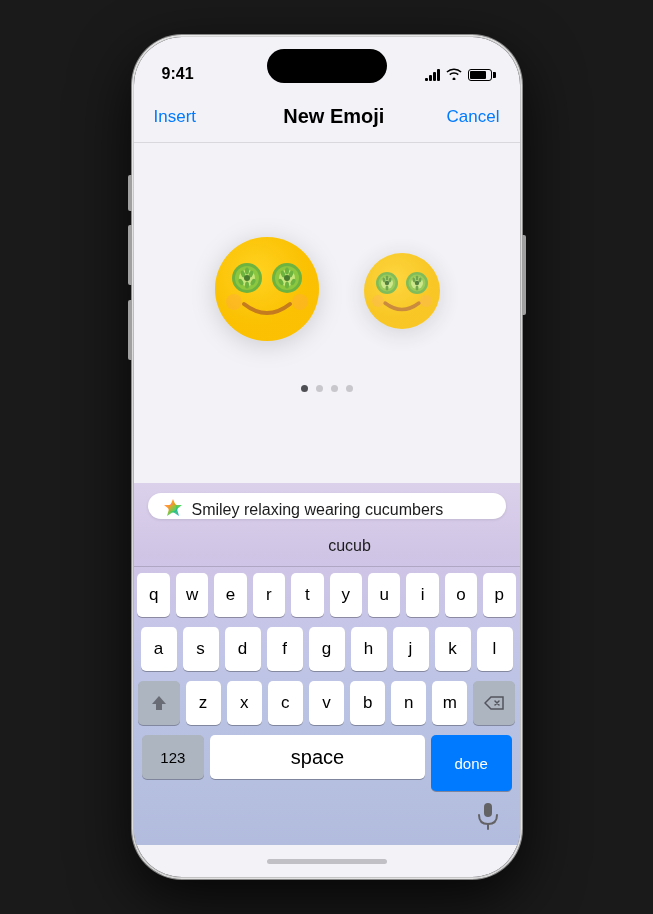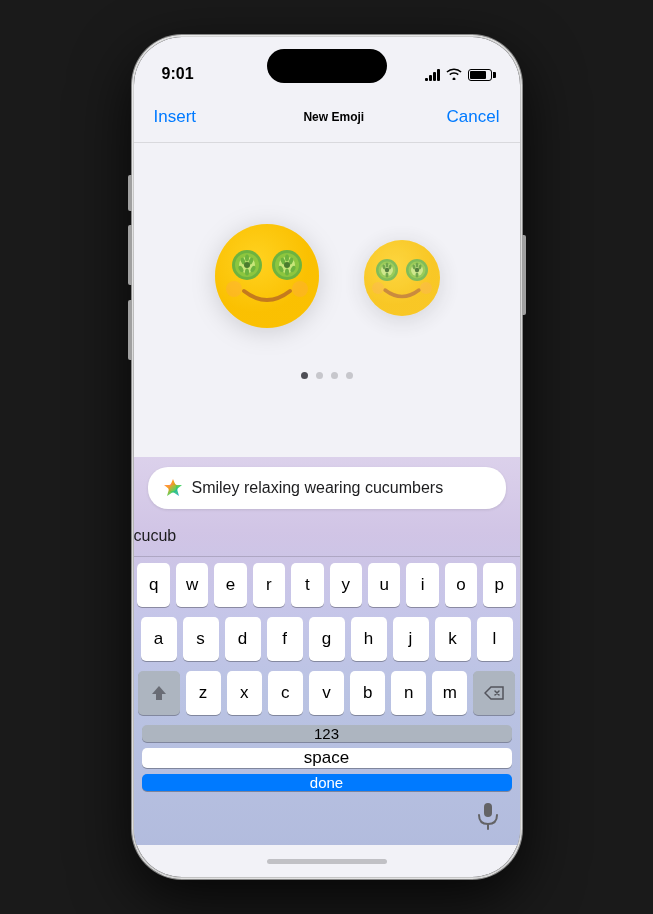--- a/index.html
+++ b/index.html
@@ -133,21 +133,21 @@
       border-bottom: 1px solid rgba(0,0,0,0.1);
     }
 
     .nav-cancel, .nav-insert {
       font-size: 17px;
       color: #007AFF;
       font-weight: 400;
     }
 
     .nav-title {
-      font-size: 12px;
+      font-size: 20px;
       font-weight: 600;
       color: #000;
       margin-left: 25px;
     }
 
     
     .emoji-area {
       flex: 1;
       background: #f2f2f7;
       display: flex;
@@ -210,23 +210,23 @@
     }
 
     
     .search-field-wrapper {
       padding: 10px 14px 6px;
     }
 
     .search-field {
       background: white;
       border-radius: 20px;
-      height: 42px;
-      display: flex;
-      align-items: center;
+      height: 26px;
+      display: flex;
+      align-items: flex-end;
       padding: 0 14px;
       gap: 8px;
       box-shadow: 0 1px 3px rgba(0,0,0,0.1);
     }
 
     .apple-intelligence-icon {
       width: 22px;
       height: 22px;
       flex-shrink: 0;
     }
@@ -242,25 +242,26 @@
       height: 42px;
       display: flex;
       align-items: center;
       border-bottom: 1px solid rgba(0,0,0,0.15);
     }
 
     .autocomplete-item {
       flex: 1;
       display: flex;
       align-items: center;
-      justify-content: flex-start;
+      justify-content: center;
       height: 100%;
       font-size: 16px;
       color: #1c1c1e;
       position: relative;
+      padding-left: 46px;
     }
 
     .autocomplete-item:not(:last-child)::after {
       content: '';
       position: absolute;
       right: 0;
       top: 20%;
       height: 60%;
       width: 1px;
       background: rgba(0,0,0,0.2);
@@ -311,21 +312,20 @@
     .key.backspace {
       max-width: 46px;
       min-width: 42px;
     }
 
     .bottom-row {
       display: flex;
       gap: 6px;
       padding: 0 4px;
       margin-bottom: 6px;
-      flex-direction: column;
     }
 
     .key-123 {
       background: #adb5c0;
       border-radius: 5px;
       height: 44px;
       display: flex;
       align-items: center;
       justify-content: center;
       font-size: 15px;
@@ -335,21 +335,21 @@
       flex: 0.7;
     }
 
     .key-space {
       background: white;
       border-radius: 5px;
       height: 44px;
       display: flex;
       align-items: center;
       justify-content: center;
-      font-size: 17px;
+      font-size: 20px;
       color: #000;
       box-shadow: 0 1px 0 rgba(0,0,0,0.3);
       flex: 2.4;
     }
 
     .key-done {
       background: #007AFF;
       border-radius: 5px;
       height: 56px;
       display: flex;
@@ -451,21 +451,21 @@
   <div class="btn-vol-up"></div>
   <div class="btn-vol-down"></div>
   <div class="btn-power"></div>
 
   <div class="phone-inner">
     <div class="screen">
 
       <div class="dynamic-island"></div>
 
       <div class="status-bar">
-        <span class="status-time">9:01</span>
+        <span class="status-time">9:41</span>
         <div class="status-icons">
           <div class="signal-bars">
             <div class="signal-bar" style="height:3px"></div>
             <div class="signal-bar" style="height:6px"></div>
             <div class="signal-bar" style="height:9px"></div>
             <div class="signal-bar" style="height:12px"></div>
           </div>
           <span class="wifi-icon">
             <svg width="16" height="12" viewBox="0 0 16 12">
               <path d="M8 9.5a1.5 1.5 0 1 1 0 3 1.5 1.5 0 0 1 0-3z" fill="#000"></path>

